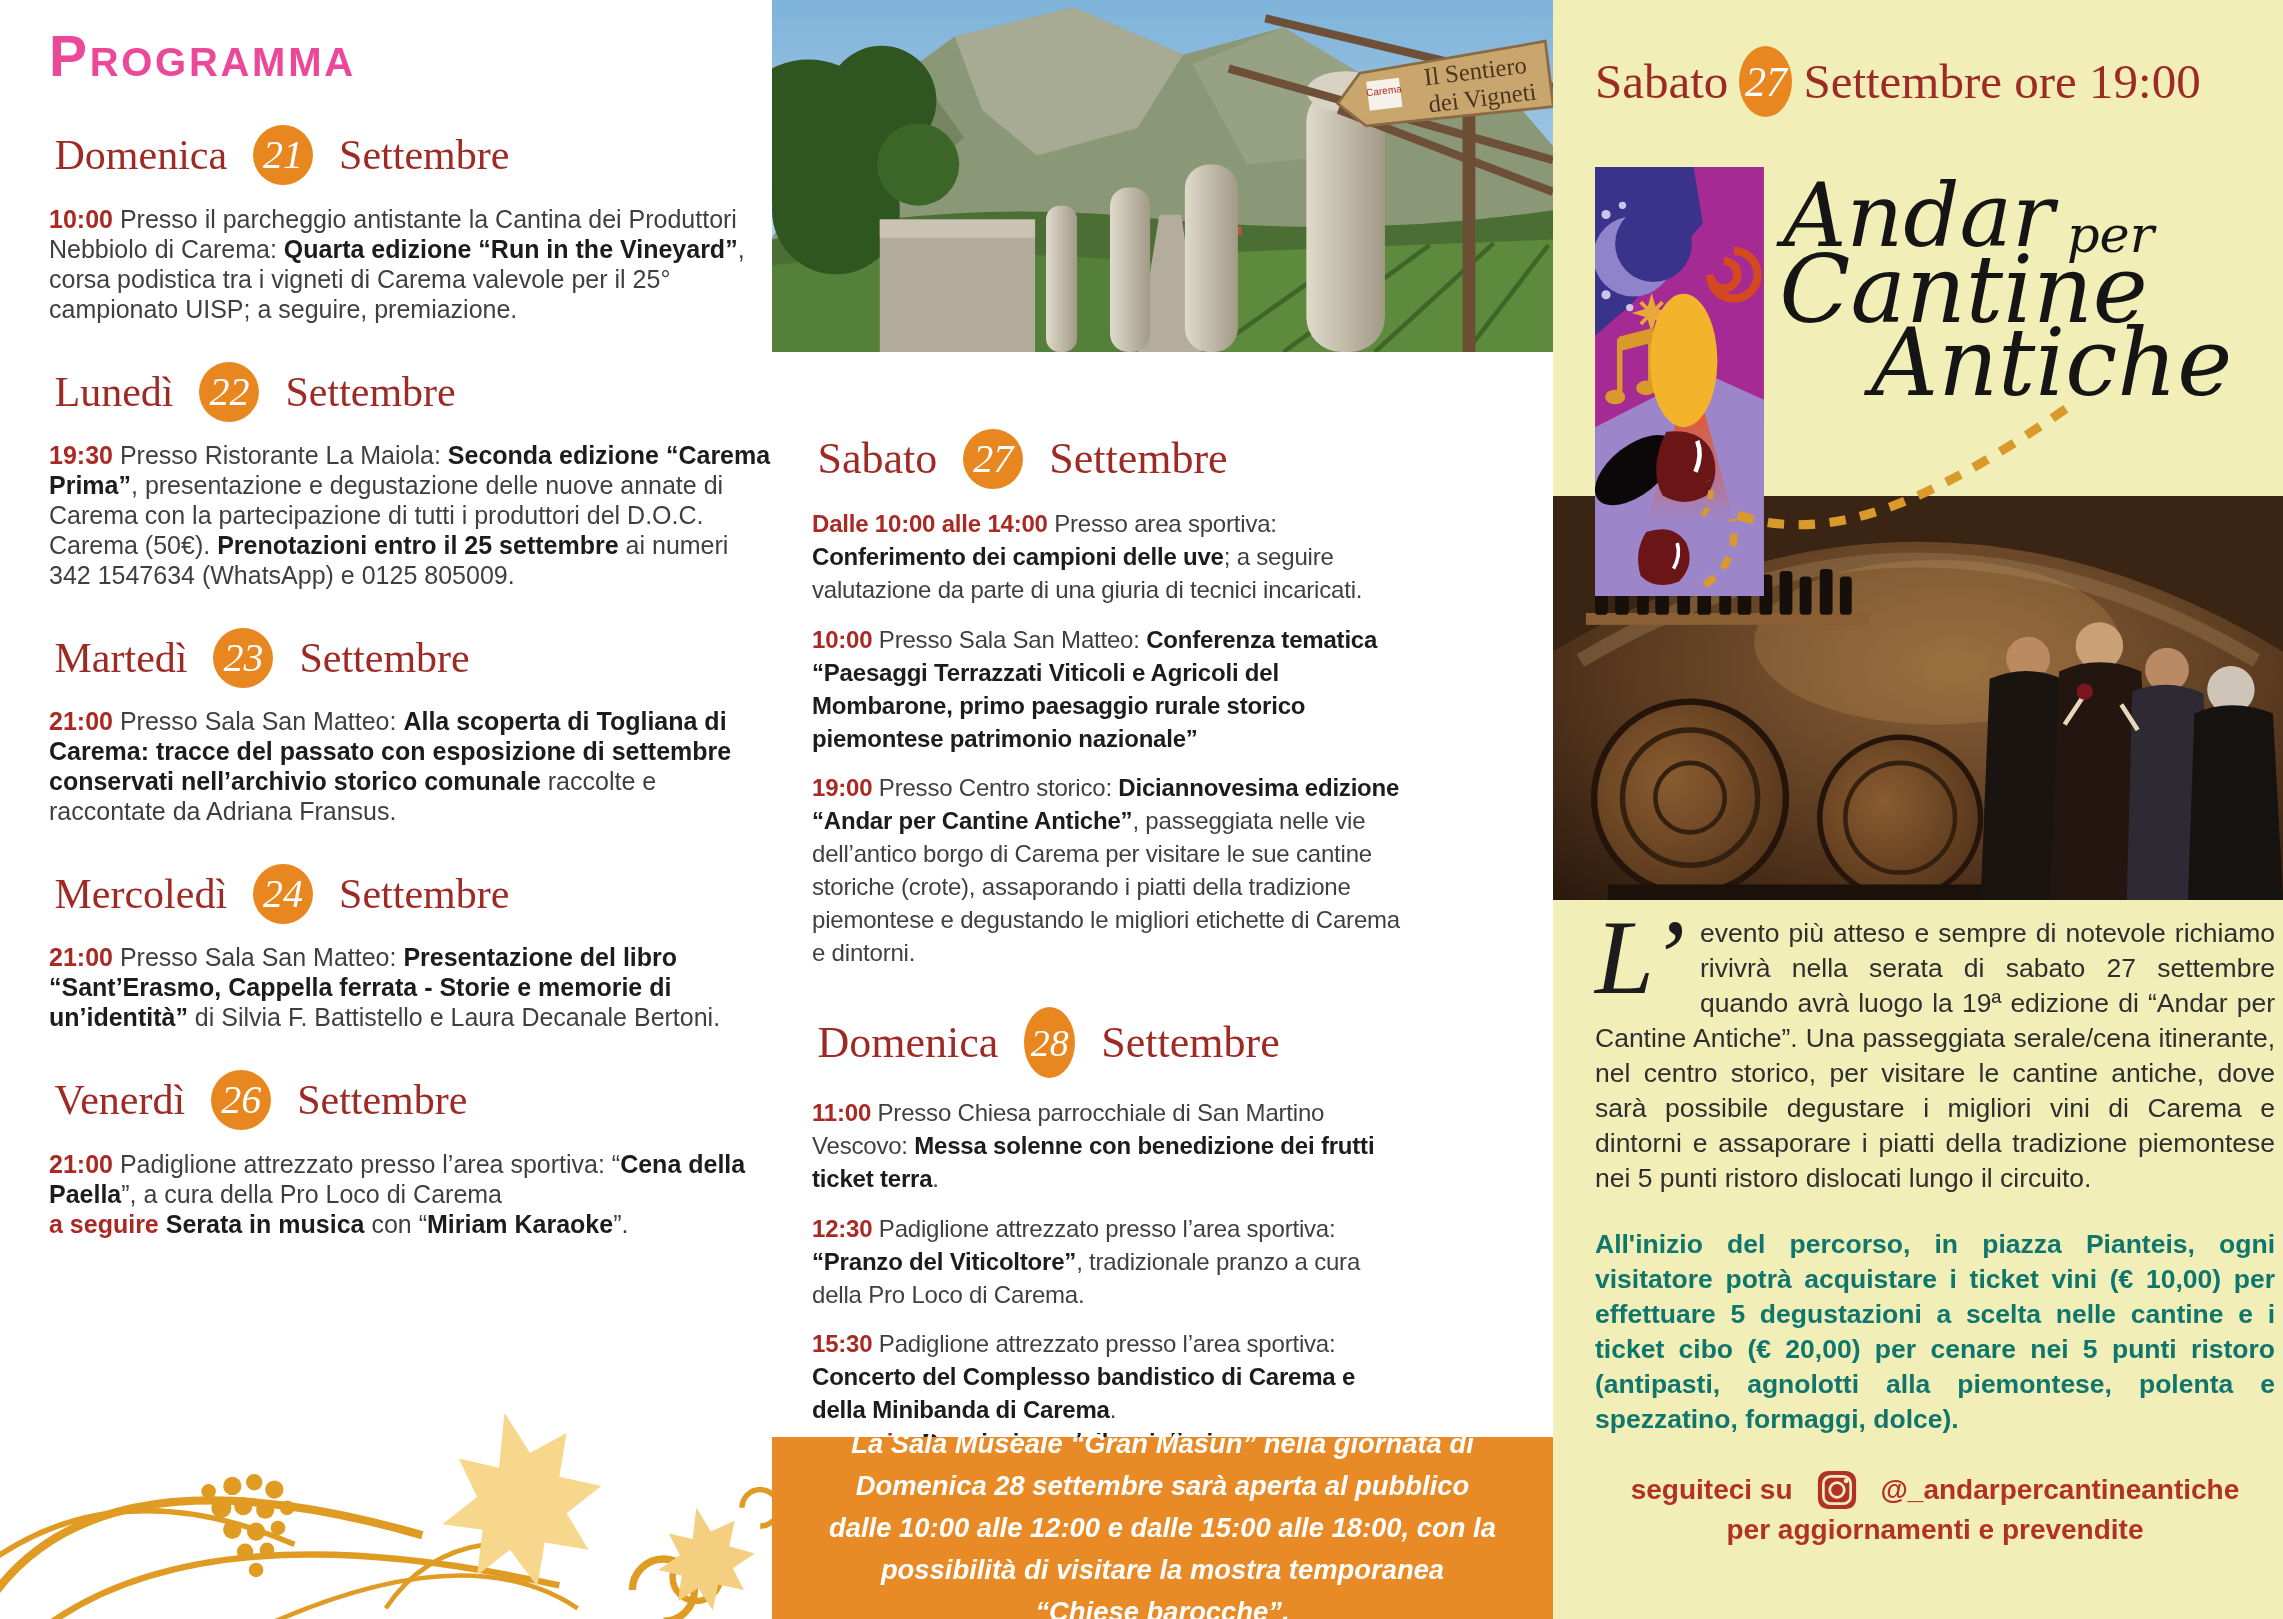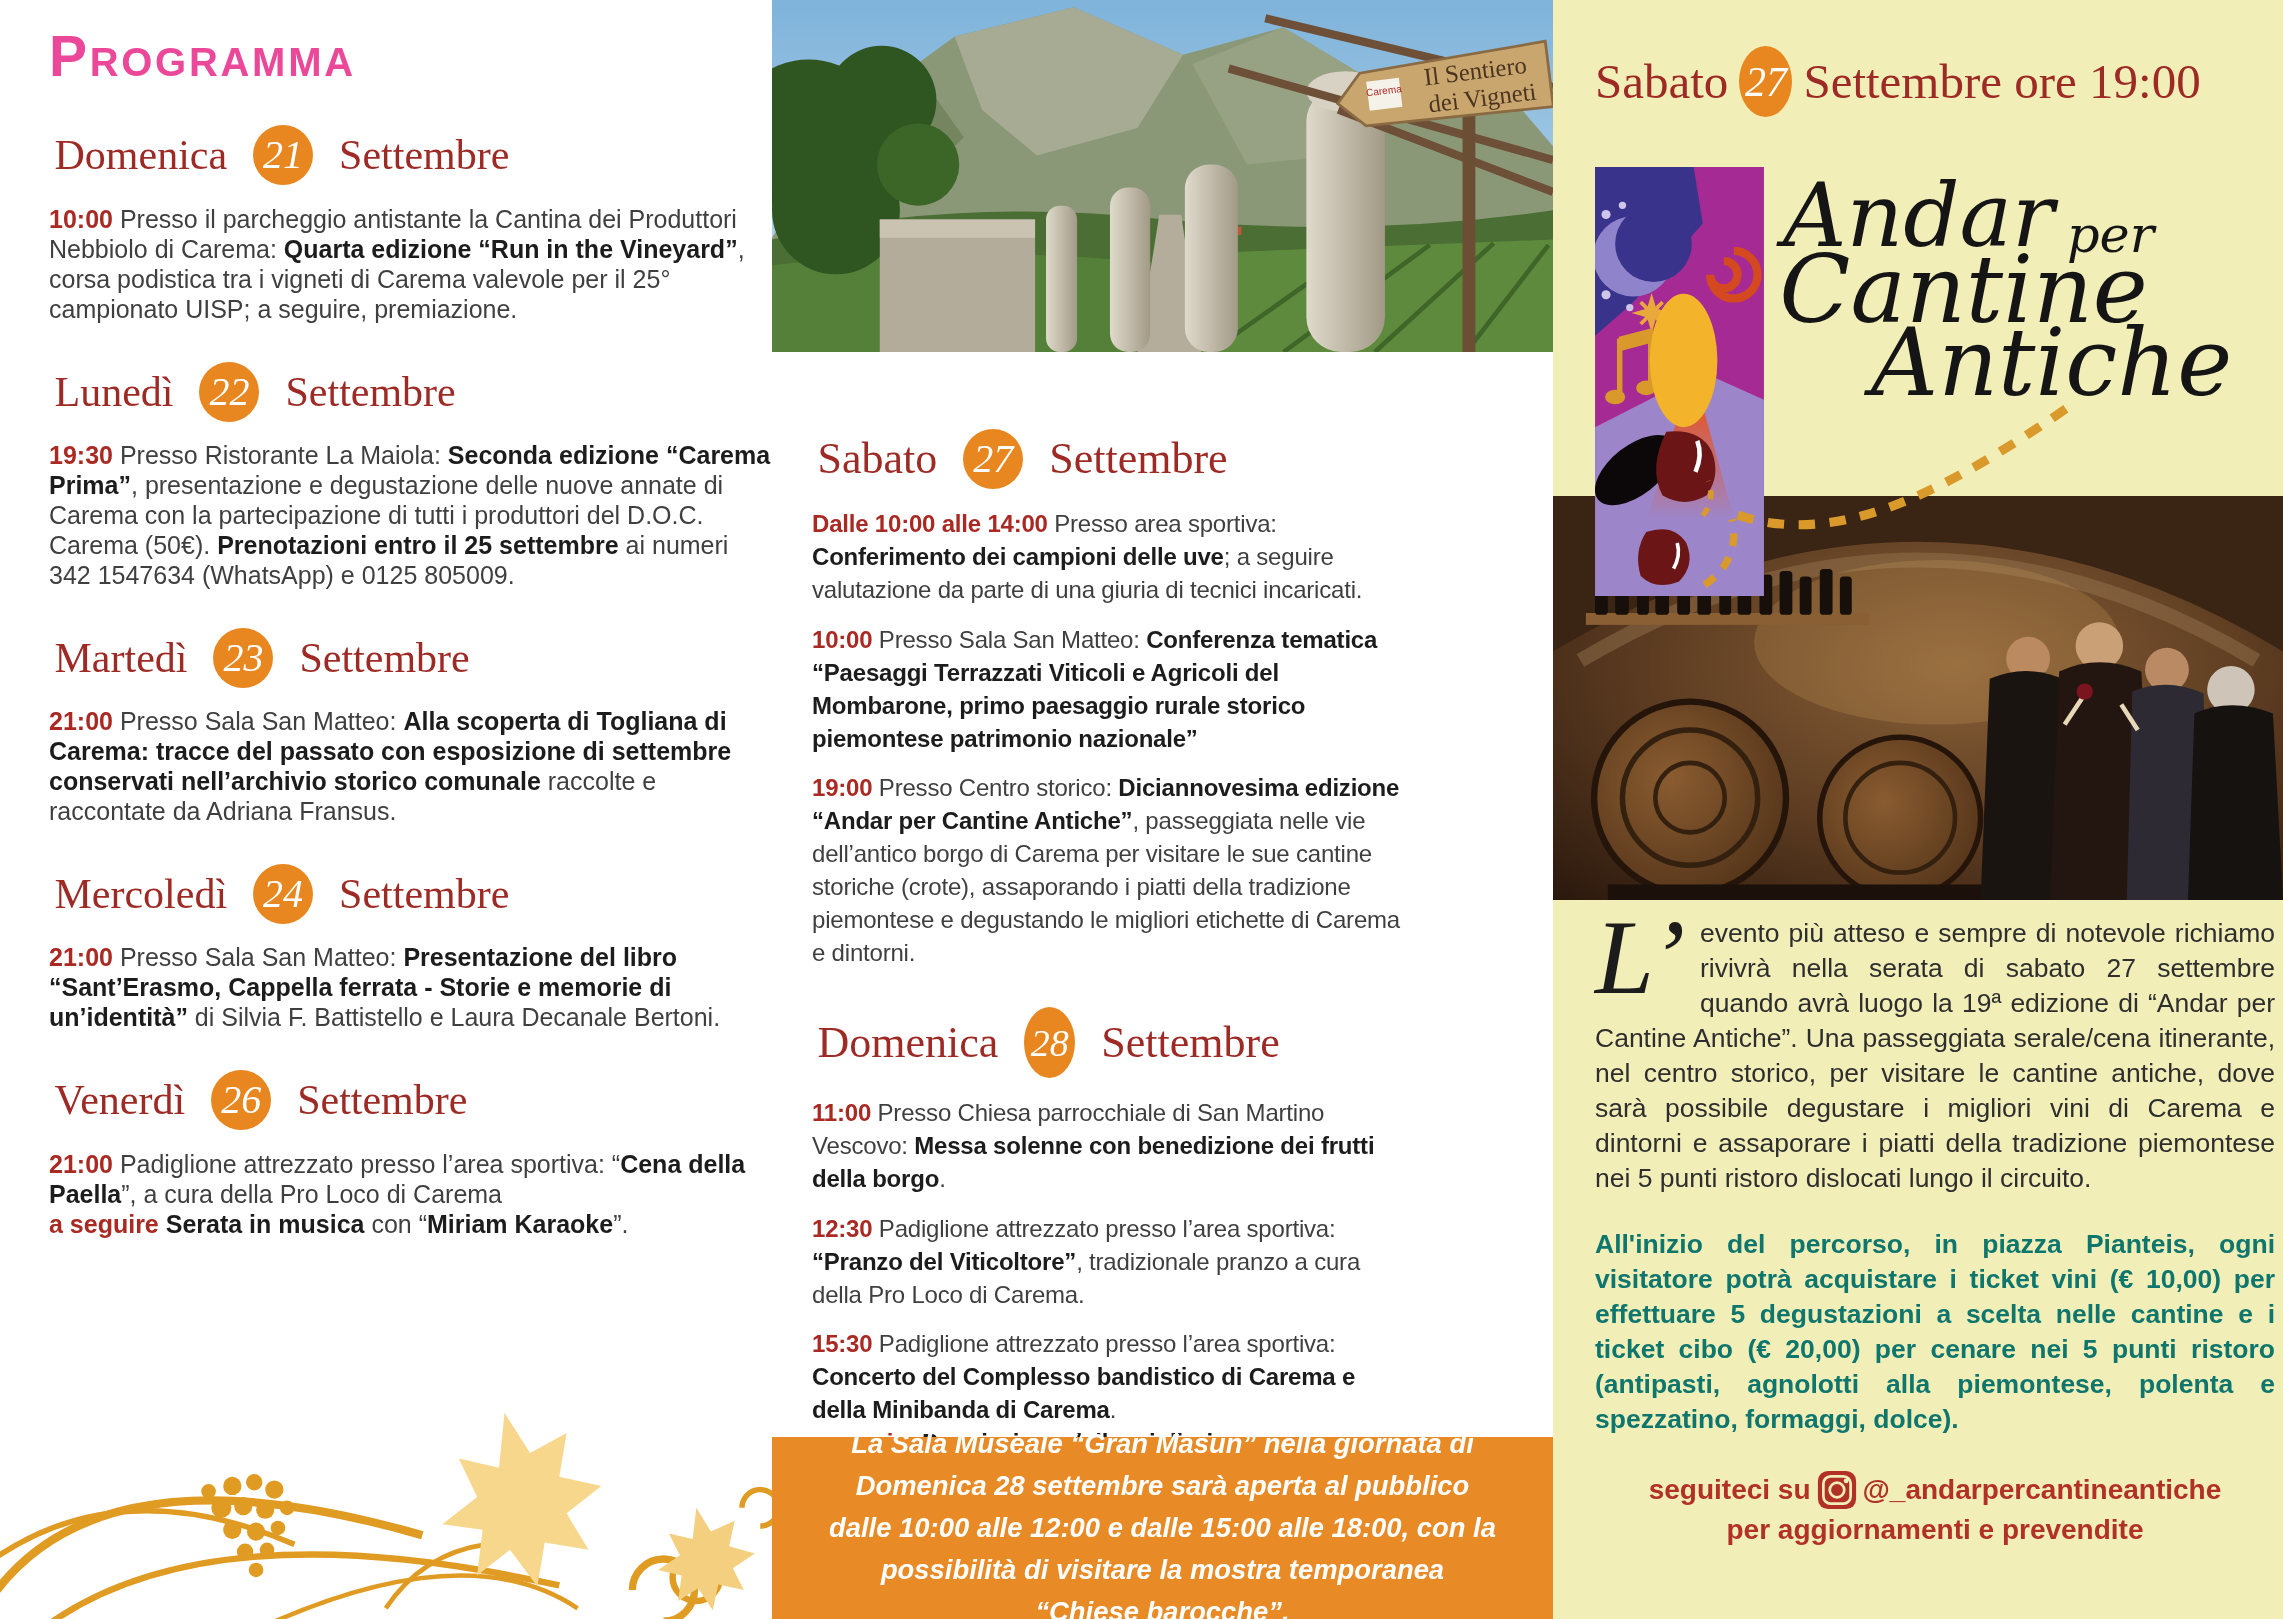--- a/index.html
+++ b/index.html
@@ -49,21 +49,21 @@
   .logo-script .l3{font-size:93px;line-height:1;margin-top:-20px;margin-left:88px;}
   .logo-trail{position:absolute;left:179px;top:382px;z-index:4;}
   .cellar-photo{position:absolute;left:0;top:496px;width:730px;height:404px;z-index:1;}
   .right-text{position:absolute;left:42px;top:916px;width:680px;z-index:2;}
   .intro{margin:0;font-size:26.5px;line-height:35px;color:#2e2e2e;text-align:justify;}
   .dropcap{float:left;font-family:"Liberation Serif",serif;font-style:italic;font-size:106px;
            line-height:75px;color:#1c1c1c;margin:3.7px 14.6px 0 0;}
   .ticket-info{margin:31px 0 0 0;font-size:26.5px;line-height:35px;color:#0f766e;
                font-weight:700;text-align:justify;}
   .social{margin-top:33px;text-align:center;color:#b23127;font-weight:700;font-size:28px;line-height:40px;}
-  .social-row{display:flex;align-items:flex-end;justify-content:center;gap:6px;}
+  .social-row{display:flex;align-items:flex-end;justify-content:center;gap:24px;}
   .ig-wrap{display:inline-flex;}
 </style>
 </head>
 <body>
 
 <div class="page">
 
   <div class="panel-left">
     <div class="left-content">
       <h1 class="page-title">Programma</h1>
@@ -213,21 +213,21 @@
             <p class="event"><span class="seg-time">Dalle 10:00 alle 14:00 </span><span class="seg-n">Presso area sportiva: </span><span class="seg-b">Conferimento dei campioni delle uve</span><span class="seg-n">; a seguire valutazione da parte di una giuria di tecnici incaricati.</span></p>
             <p class="event"><span class="seg-time">10:00 </span><span class="seg-n">Presso Sala San Matteo: </span><span class="seg-b">Conferenza tematica “Paesaggi Terrazzati Viticoli e Agricoli del Mombarone, primo paesaggio rurale storico piemontese patrimonio nazionale”</span></p>
             <p class="event"><span class="seg-time">19:00 </span><span class="seg-n">Presso Centro storico: </span><span class="seg-b">Diciannovesima edizione “Andar per Cantine Antiche”</span><span class="seg-n">, passeggiata nelle vie dell’antico borgo di Carema per visitare le sue cantine storiche (crote), assaporando i piatti della tradizione piemontese e degustando le migliori etichette di Carema e dintorni.</span></p>
           </section>
           <section class="day">
             <div class="day-header">
               <span class="day-word">Domenica</span>
               <span class="day-num tall">28</span>
               <span class="day-word">Settembre</span>
             </div>
-            <p class="event"><span class="seg-time">11:00 </span><span class="seg-n">Presso Chiesa parrocchiale di San Martino Vescovo: </span><span class="seg-b">Messa solenne con benedizione dei frutti della borgo</span><span class="seg-n">.</span></p>
+            <p class="event"><span class="seg-time">11:00 </span><span class="seg-n">Presso Chiesa parrocchiale di San Martino Vescovo: </span><span class="seg-b">Messa solenne con benedizione dei frutti ticket terra</span><span class="seg-n">.</span></p>
             <p class="event"><span class="seg-time">12:30 </span><span class="seg-n">Padiglione attrezzato presso l’area sportiva: </span><span class="seg-b">“Pranzo del Viticoltore”</span><span class="seg-n">, tradizionale pranzo a cura della Pro Loco di Carema.</span></p>
             <p class="event"><span class="seg-time">15:30 </span><span class="seg-n">Padiglione attrezzato presso l’area sportiva: </span><span class="seg-b">Concerto del Complesso bandistico di Carema e della Minibanda di Carema</span><span class="seg-n">.</span><br><span class="seg-time">a seguire </span><span class="seg-b">Premiazione delle migliori uve e assegnazione dell’ambito “Grappolo d’oro”</span><span class="seg-n"> al miglior campione selezionato.</span></p>
           </section>
         </div>
     </div>
     <div class="notice-box">
       <div class="notice-text">La Sala Museale “Gran Masun” nella giornata di Domenica 28 settembre sarà aperta al pubblico dalle 10:00 alle 12:00 e dalle 15:00 alle 18:00, con la possibilità di visitare la mostra temporanea “Chiese barocche”.</div>
     </div>
   </div>
 

